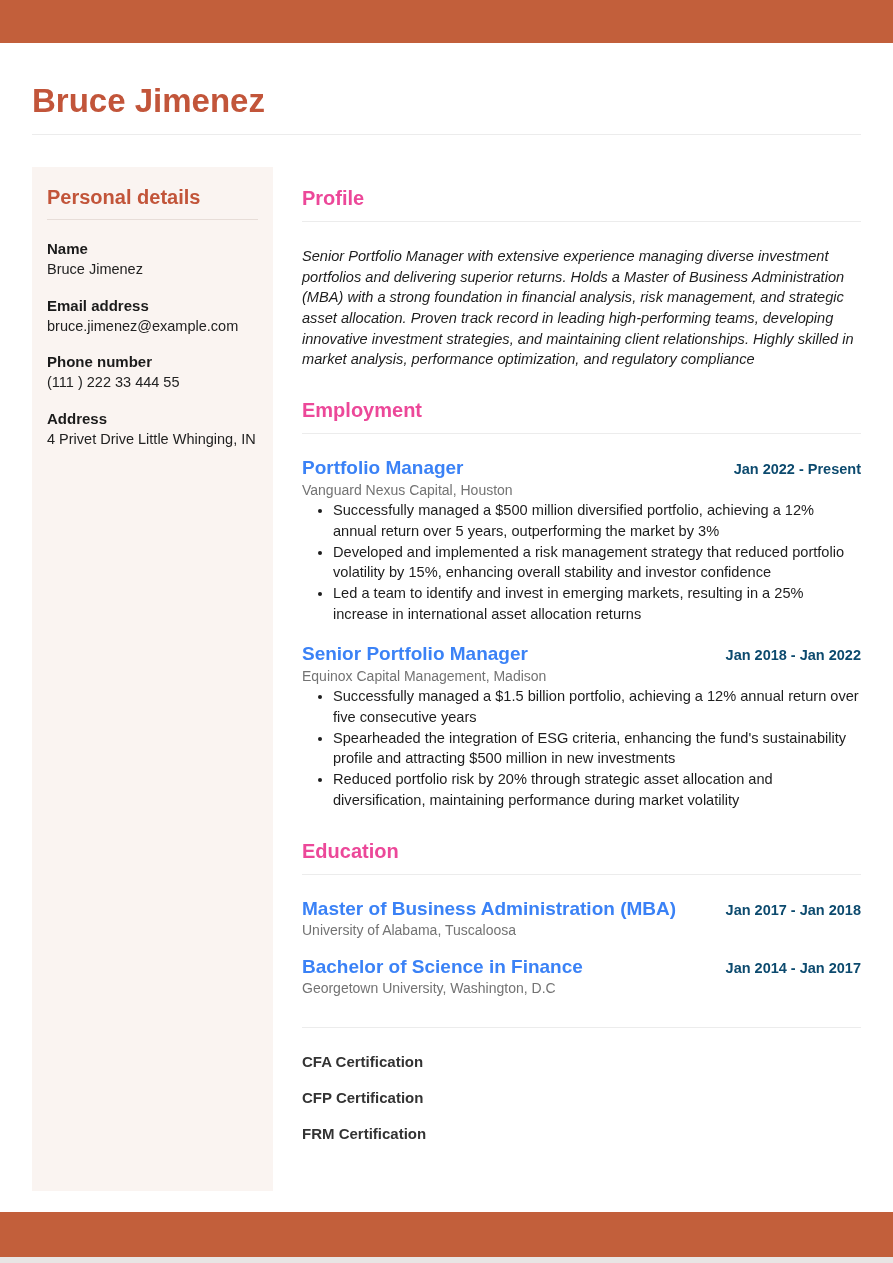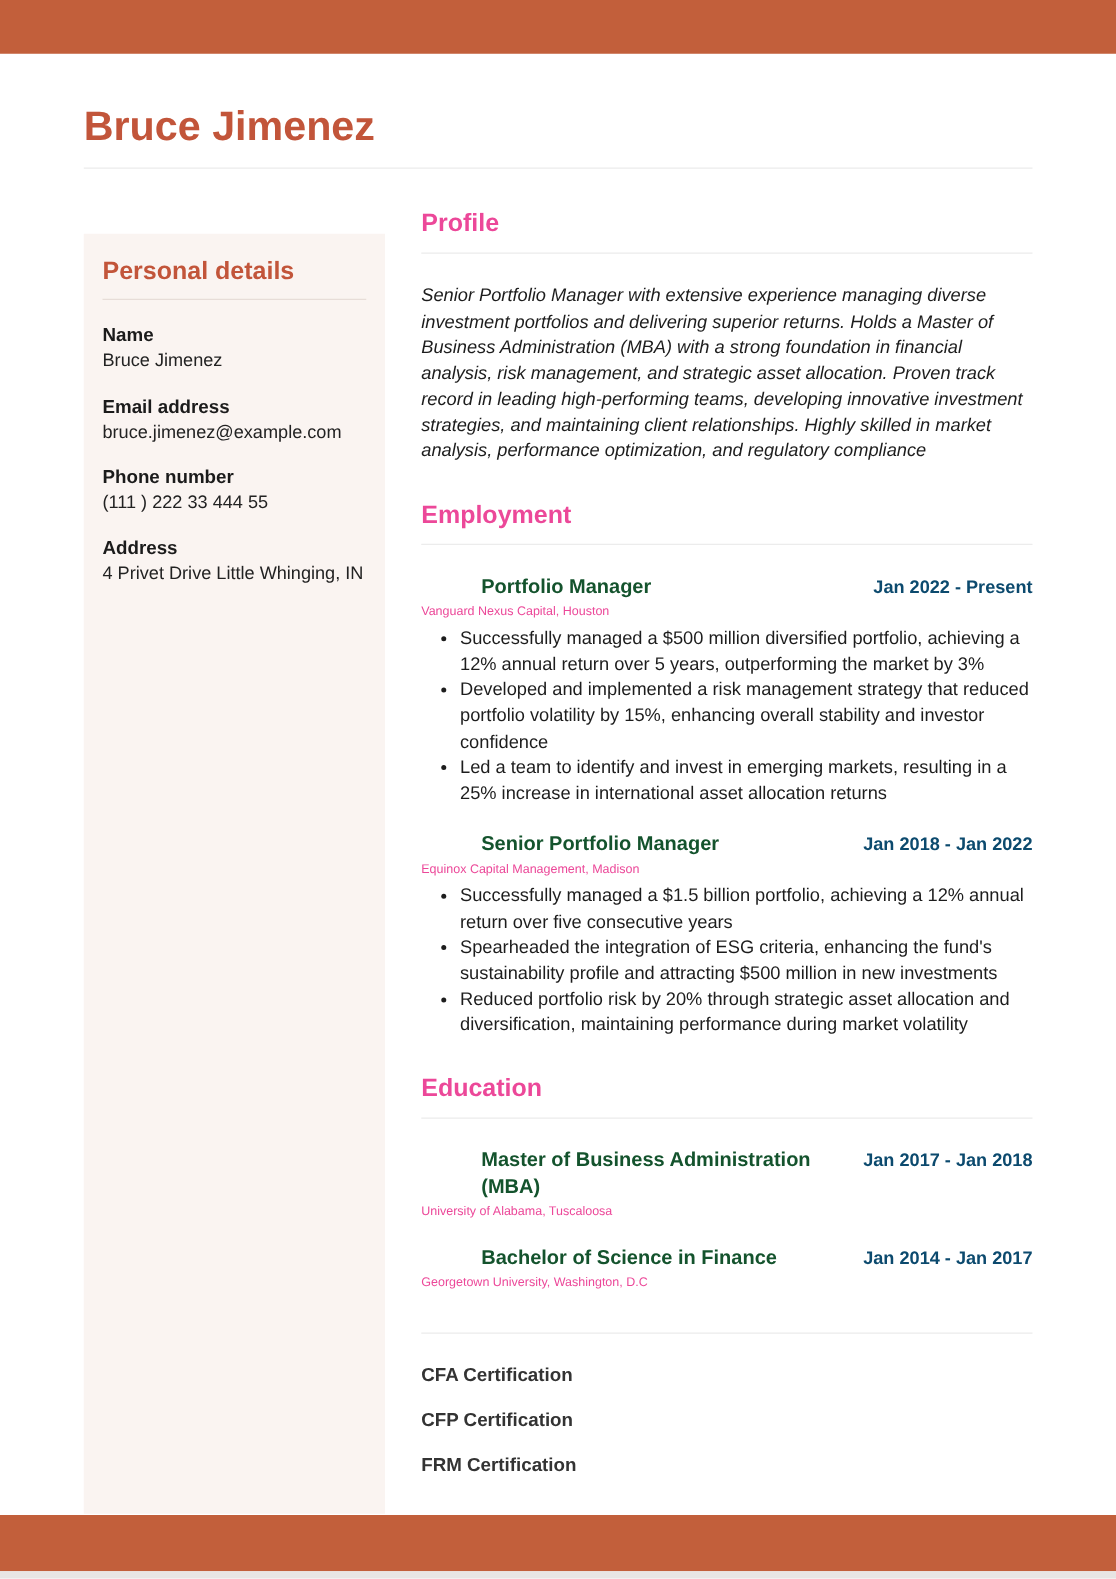--- a/index.html
+++ b/index.html
@@ -11,38 +11,38 @@
     font-family: "Liberation Sans", sans-serif;
     color: #1d1d1d;
     position: relative;
     overflow: hidden;
   }
   .top-banner {
     height: 43px;
     background: #C25F3B;
   }
   .page-inner {
-    padding: 0 67px;
+    padding: 0 32px;
   }
   .doc-name {
     font-size: 33px;
     font-weight: bold;
     color: #C2553A;
     margin: 40px 0 0 0;
     line-height: 36px;
   }
   .name-rule {
     border: none;
     border-top: 1px solid #ececec;
     margin: 15px 0 0 0;
   }
   .content-row {
     display: flex;
     gap: 29px;
-    align-items: flex-end;
+    align-items: center;
     margin-top: 32px;
   }
   
   .sidebar {
     width: 241px;
     flex: 0 0 241px;
     background: #FAF4F1;
     min-height: 1024px;
     padding: 18px 15px 20px 15px;
   }
@@ -96,36 +96,35 @@
     font-style: italic;
   }
   .job { margin-bottom: 20px; }
   .job:last-child { margin-bottom: 0; }
   .entry-header {
     display: flex;
     justify-content: space-between;
     align-items: baseline;
   }
   .entry-role {
-    font-size: 16px;
-    font-weight: bold;
-    color: #14532d;
-    line-height: 20.5px;
-    margin-left: 48px;
+    font-size: 19px;
+    font-weight: bold;
+    color: #3b82f6;
+    line-height: 20.5px;
   }
   .entry-dates {
     font-size: 14.5px;
     font-weight: bold;
     color: #0c4a6e;
     line-height: 20.5px;
     white-space: nowrap;
   }
   .entry-company {
-    font-size: 10px;
-    color: #ec4899;
+    font-size: 14px;
+    color: #737373;
     line-height: 20.5px;
   }
   .job-bullets {
     margin: 0;
     padding-left: 31px;
   }
   .job-bullets li {
     font-size: 14.6px;
     line-height: 20.7px;
     color: #1d1d1d;

